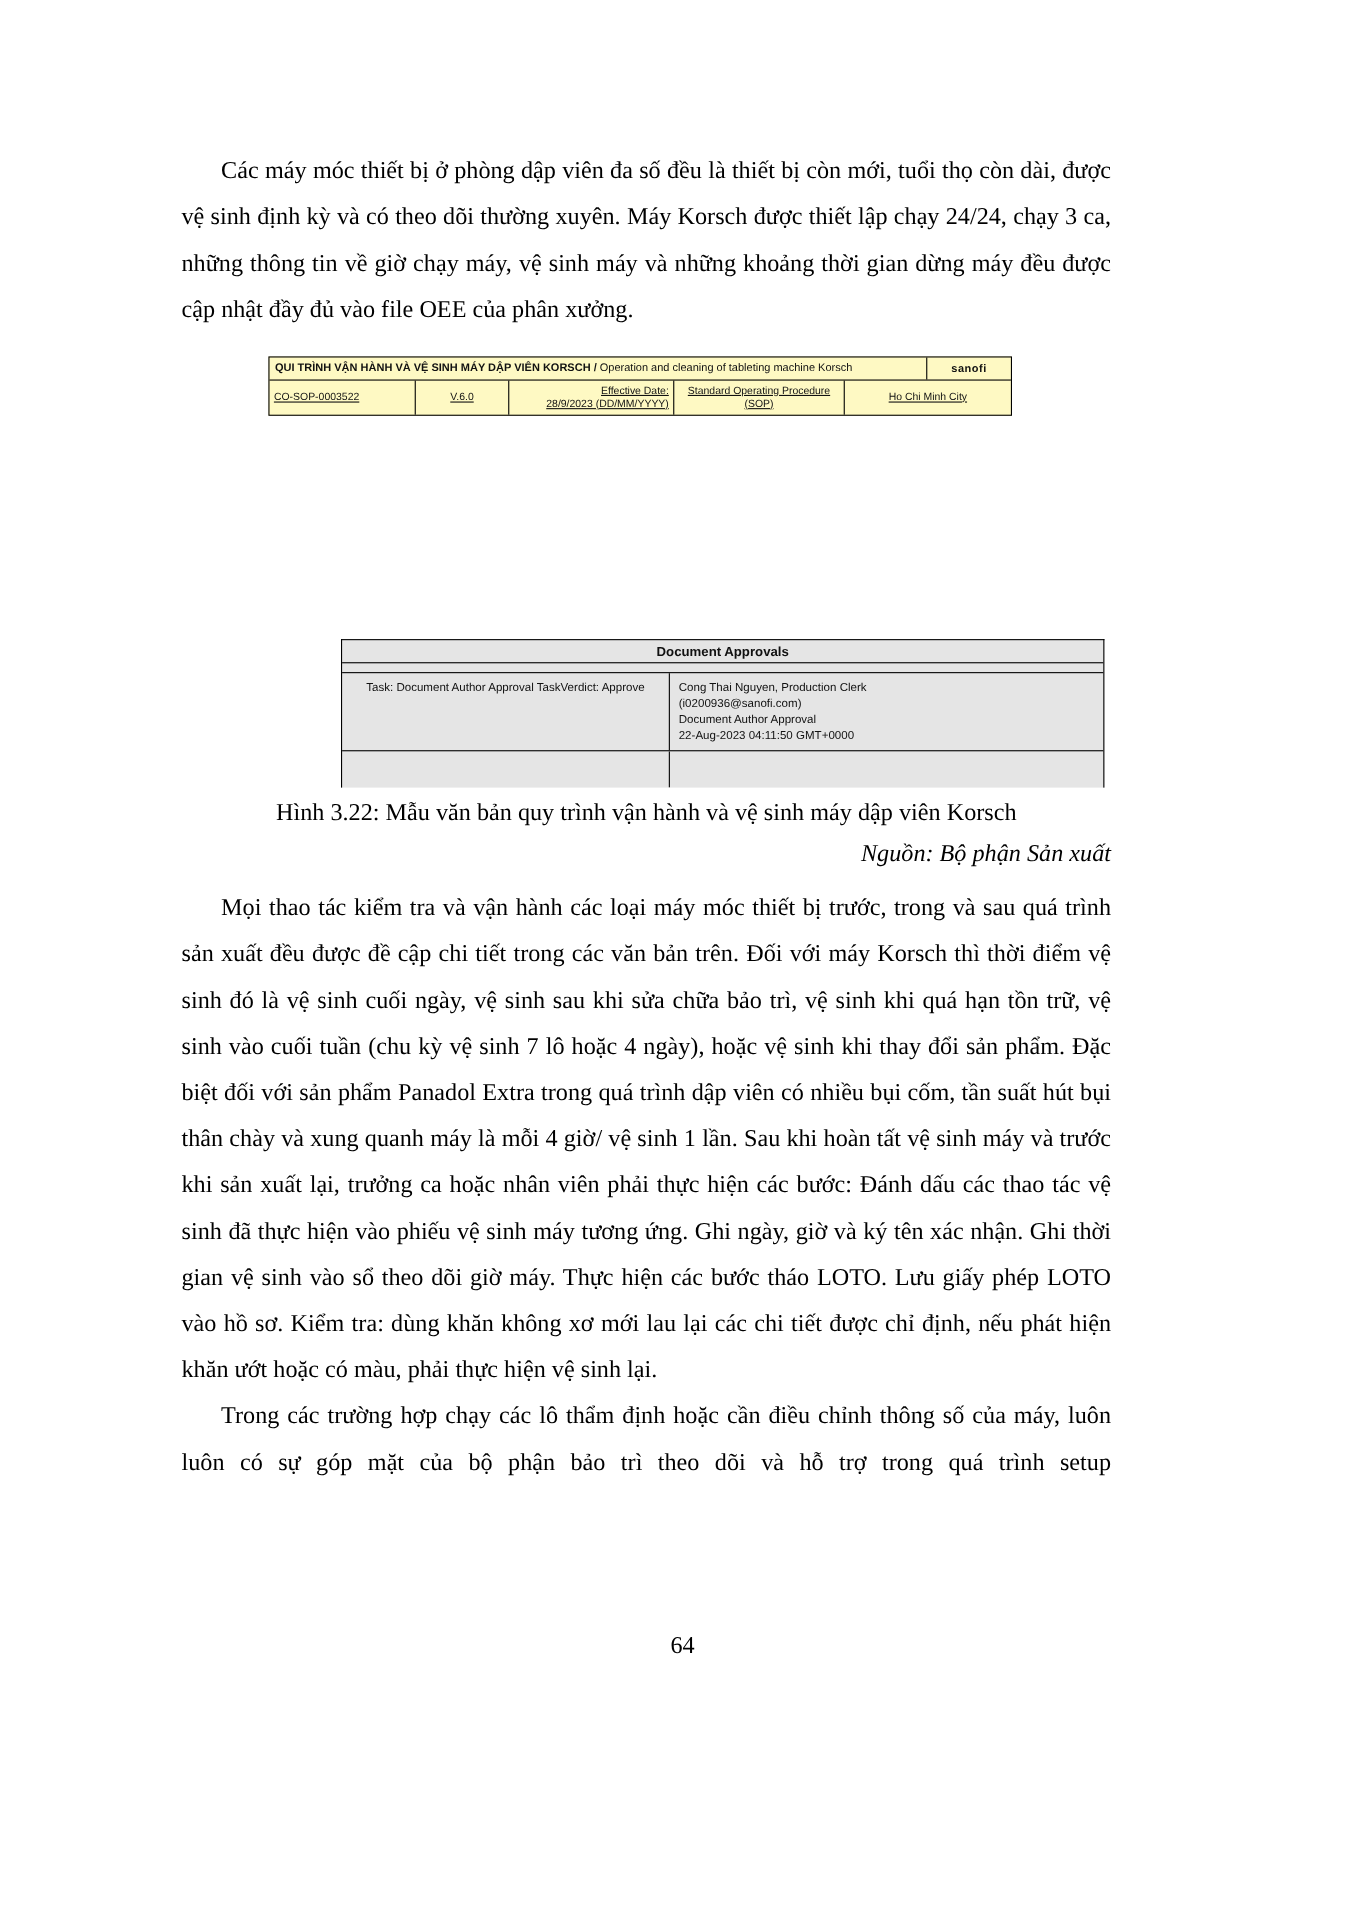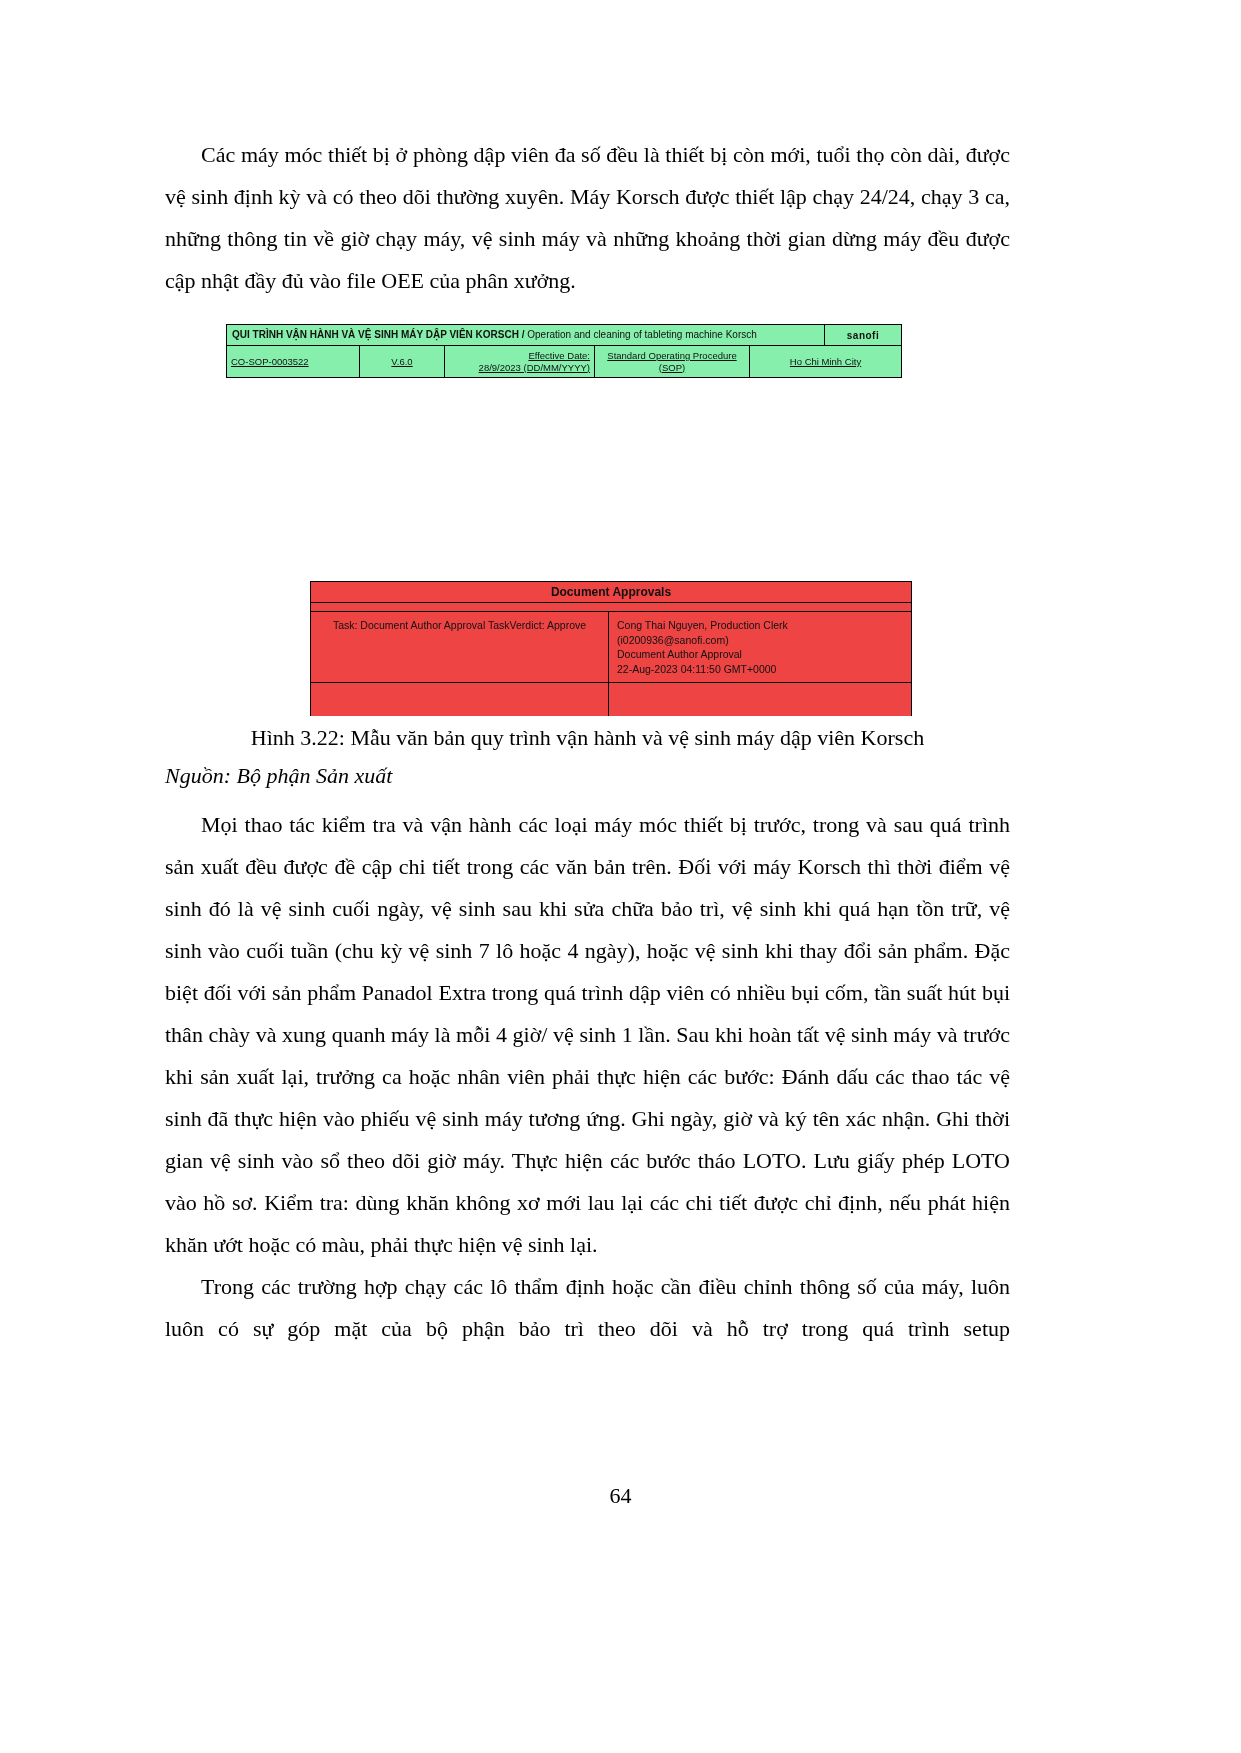--- a/index.html
+++ b/index.html
@@ -12,21 +12,21 @@
   .content { position:absolute; left:165px; top:134px; width:845px; }
 
   .para {
     font-size:22px; line-height:42px; text-align:justify; text-indent:36px;
   }
   .justify-last { text-align-last:justify; }
 
   
   .fig-wrap { margin-top:22px; font-family:"Liberation Sans", sans-serif; color:#111; }
 
-  .sop-table { margin-left:61px; width:676px; border:1px solid #000; background:#86efac; }
+  .sop-table { margin-left:79px; width:676px; border:1px solid #000; background:#fef9c3; }
   .sop-row1 { display:flex; border-bottom:1px solid #000; }
   .sop-title-cell {
     flex:1; border-right:1px solid #000; font-size:10px; line-height:12px;
     padding:4px 5px; white-space:nowrap; overflow:hidden;
   }
   .b { font-weight:bold; }
   .sop-logo {
     width:76px; display:flex; align-items:center; justify-content:center;
     font-weight:bold; font-size:10px; letter-spacing:0.5px;
   }
@@ -36,39 +36,39 @@
     display:flex; flex-direction:column; justify-content:center; min-height:31px;
   }
   .sop-cell:last-child { border-right:none; }
   .c1 { width:133px; align-items:flex-start; }
   .c2 { width:85px;  align-items:center; text-align:center; }
   .c3 { width:150px; align-items:flex-end; text-align:center; }
   .c4 { width:155px; align-items:center; text-align:center; }
   .c5 { flex:1;      align-items:center; text-align:right; }
 
   .approvals {
-    margin:203px 0 0 145px; width:602px;
-    border:1px solid #000; border-bottom:none; background:#ef4444;
+    margin:203px 0 0 145px; width:694px;
+    border:1px solid #000; border-bottom:none; background:#e5e5e5;
   }
   .appr-title {
     height:21px; border-bottom:1px solid #000; font-size:12px; font-weight:bold;
     display:flex; align-items:center; justify-content:center;
   }
   .appr-spacer { height:9px; border-bottom:1px solid #000; }
   .appr-row { display:flex; border-bottom:1px solid #000; }
   .appr-row.partial { border-bottom:none; height:33px; overflow:hidden; }
   .appr-left {
     width:298px; border-right:1px solid #000; padding:6px 8px;
     font-size:10.5px; line-height:15px;
     display:flex; flex-direction:row; justify-content:center;
   }
   .appr-right { flex:1; padding:6px 8px; font-size:10.5px; line-height:14.5px; }
 
   .caption { margin-top:8px; font-size:22px; line-height:28px; text-align:center; }
-  .source  { margin-top:10px; font-size:22px; line-height:28px; text-align:left; font-style:italic; }
+  .source  { margin-top:10px; font-size:22px; line-height:28px; text-align:right; font-style:italic; }
   .p2 { margin-top:14px; }
 
   .page-number {
     position:absolute; left:0; top:1483px; width:100%;
     text-align:center; font-size:22px;
   }
 </style>
 </head>
 <body>
 

